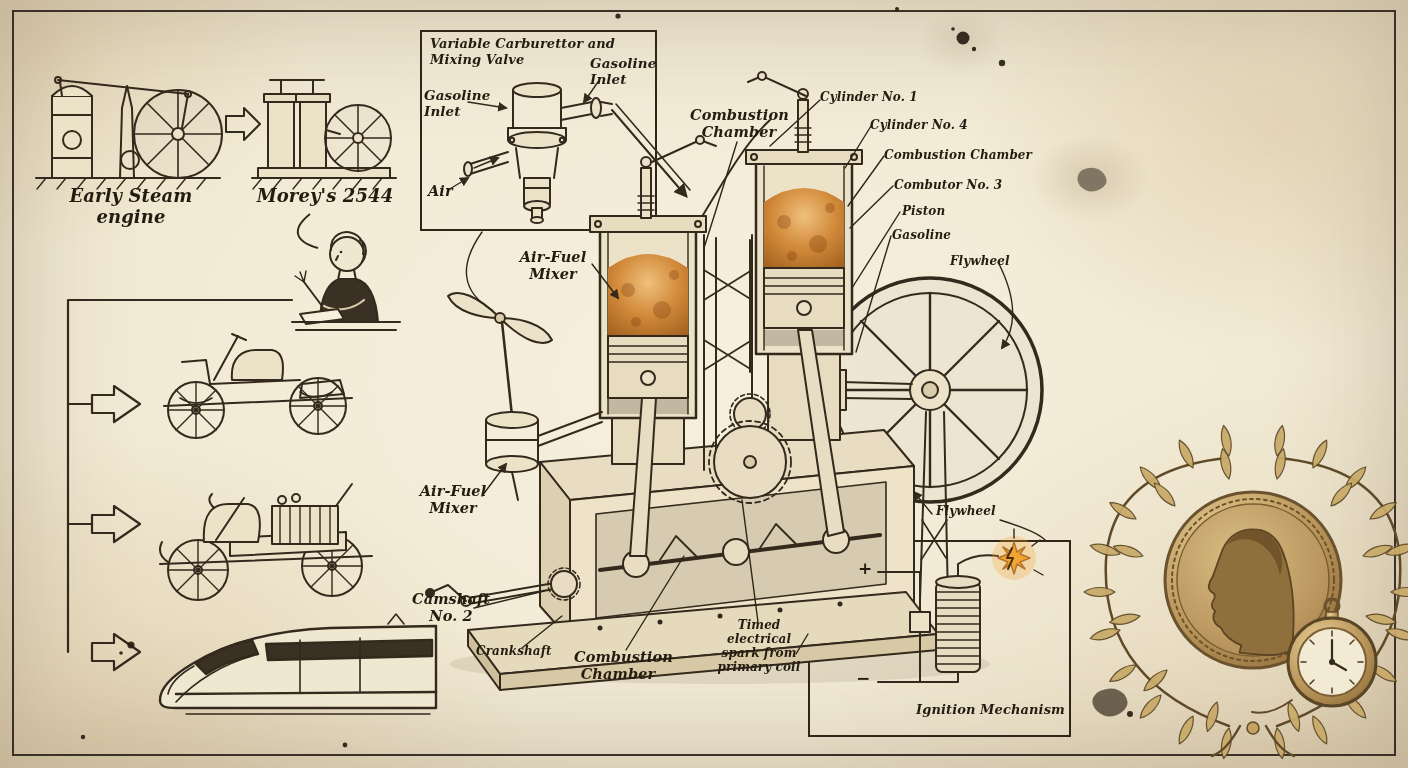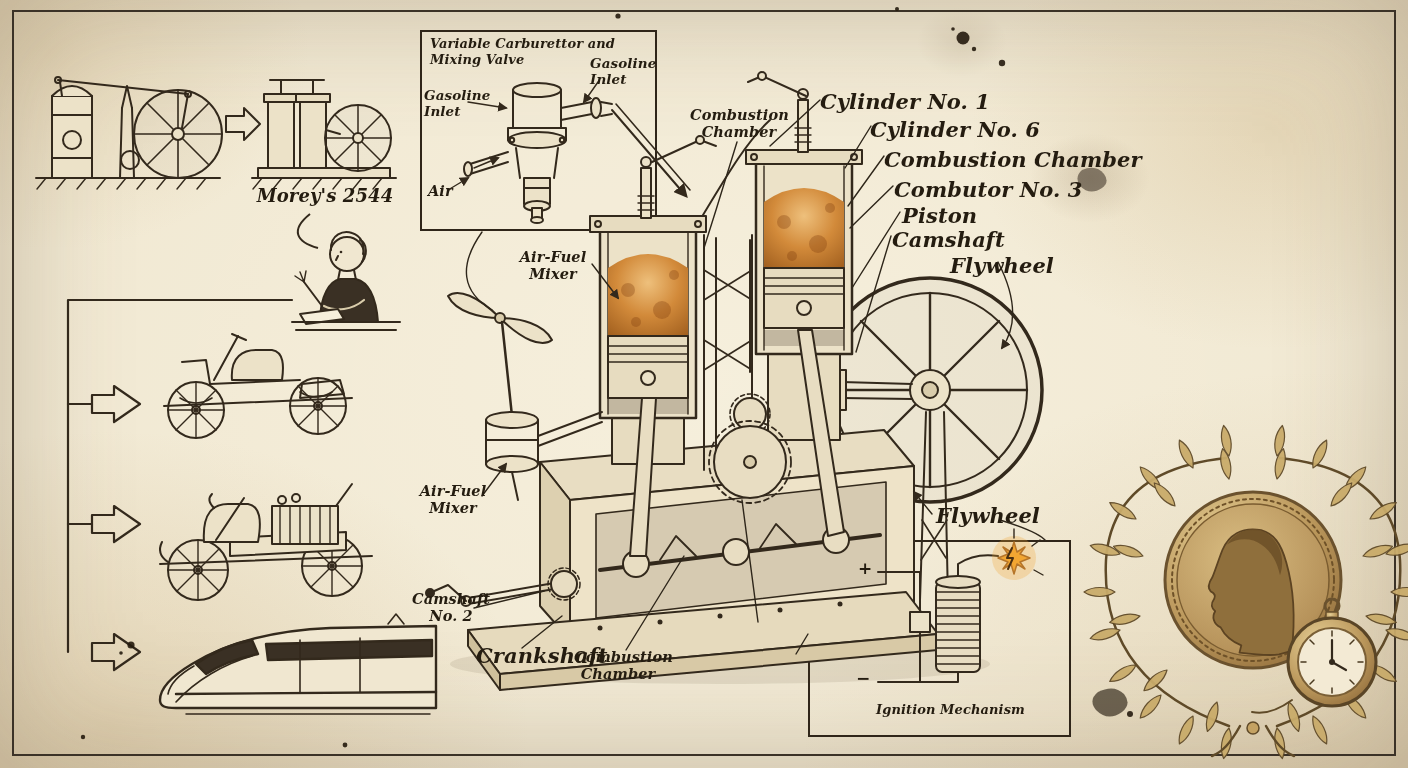--- a/index.html
+++ b/index.html
@@ -27,21 +27,21 @@
   }
   svg.art { position:absolute; left:0; top:0; z-index:3; }
   .lbl {
     position:absolute; z-index:5;
     font-style:italic; font-weight:700; color:#241c10;
     font-size:14.5px; line-height:1.18; letter-spacing:.1px;
   }
   .nw  { white-space:nowrap; }
   .ctr { text-align:center; }
   .cap { font-size:18px; }
-  .md  { font-size:21px;font-style:italic; }
+  .md  { font-size:12px;font-style:italic; }
   .sm  { font-size:13.5px; }
   .ttl { font-size:13px; line-height:1.25; }
   .sign { font-style:normal; font-size:17px; }
 </style>
 </head>
 <body>
 
 <div id="page">
 
   <div class="frame"></div>
@@ -460,40 +460,42 @@
       <circle cx="897" cy="9" r="2"></circle>
       <circle cx="131" cy="645" r="3.6"></circle>
         <circle cx="121" cy="653" r="1.8"></circle>
       <path d="M1098,692 q16,-8 26,2 q8,10 -2,18 q-14,10 -26,-2 q-8,-10 2,-18 z" opacity="0.7"></path>
       <circle cx="1130" cy="714" r="3"></circle>
       <circle cx="83" cy="737" r="2.2"></circle>
       <circle cx="345" cy="745" r="2.4"></circle>
     </g>
   </svg>
 
+  <div class="lbl cap ctr" style="left:40px;top:185px;width:182px">Early Steam engine</div>
   <div class="lbl cap ctr" style="left:254px;top:185px;width:142px">Morey's 2544</div>
 
   <div class="lbl ttl" style="left:430px;top:36px;width:205px">Variable Carburettor and Mixing Valve</div>
   <div class="lbl sm" style="left:424px;top:88px;width:72px">Gasoline Inlet</div>
   <div class="lbl sm" style="left:590px;top:56px;width:66px;text-align:left">Gasoline Inlet</div>
   <div class="lbl nw" style="left:428px;top:182px">Air</div>
 
   <div class="lbl ctr" style="left:690px;top:106px;width:98px">Combustion Chamber</div>
   <div class="lbl nw md" style="left:820px;top:90px">Cylinder No. 1</div>
-  <div class="lbl nw md" style="left:870px;top:118px">Cylinder No. 6</div>
+  <div class="lbl nw md" style="left:870px;top:118px">Cylinder No. 4</div>
   <div class="lbl nw md" style="left:884px;top:148px">Combustion Chamber</div>
   <div class="lbl nw md" style="left:894px;top:178px">Combutor No. 3</div>
   <div class="lbl nw md" style="left:902px;top:204px">Piston</div>
-  <div class="lbl nw md" style="left:892px;top:228px">Camshaft</div>
+  <div class="lbl nw md" style="left:892px;top:228px">Gasoline</div>
   <div class="lbl nw md" style="left:950px;top:254px">Flywheel</div>
 
   <div class="lbl ctr" style="left:516px;top:248px;width:74px">Air-Fuel Mixer</div>
   <div class="lbl ctr" style="left:416px;top:482px;width:74px">Air-Fuel Mixer</div>
   <div class="lbl ctr" style="left:412px;top:590px;width:78px">Camshaft No. 2</div>
   <div class="lbl nw md" style="left:476px;top:644px">Crankshaft</div>
   <div class="lbl ctr" style="left:574px;top:648px;width:88px">Combustion Chamber</div>
+  <div class="lbl ctr md" style="left:712px;top:618px;width:94px">Timed electrical spark from primary coil</div>
   <div class="lbl nw md" style="left:936px;top:504px">Flywheel</div>
 
   <div class="lbl sign" style="left:858px;top:558px">+</div>
   <div class="lbl sign" style="left:856px;top:668px">−</div>
-  <div class="lbl ttl ctr" style="left:816px;top:702px;width:269px">Ignition Mechanism</div>
+  <div class="lbl ttl ctr" style="left:856px;top:702px;width:269px">Ignition Mechanism</div>
 
 </div>
 
 </body></html>

